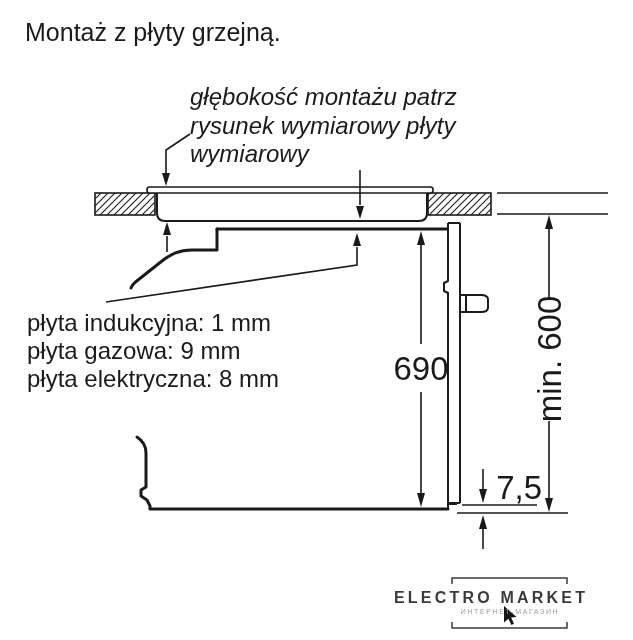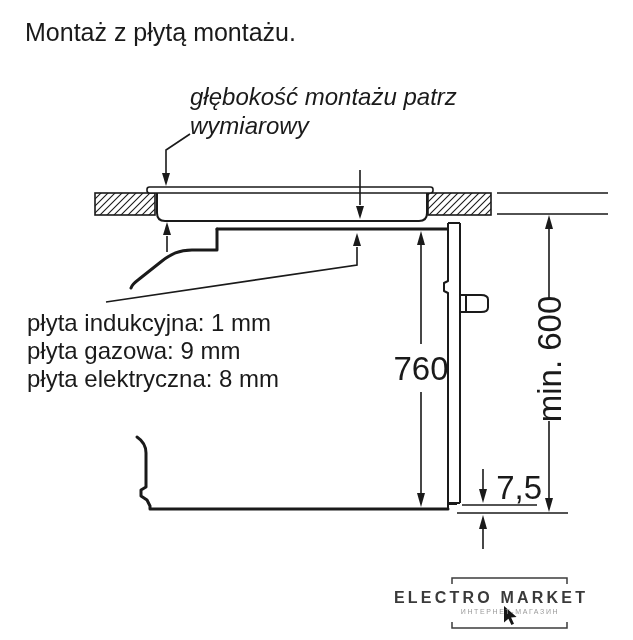--- a/index.html
+++ b/index.html
@@ -100,32 +100,33 @@
       <path d="M483,549 V529"></path>
       <polygon points="483,515 479,529 487,529" fill="#1a1a1a" stroke="none"></polygon>
     </g>
 
     <g stroke="#3d3d3d" stroke-width="1.5">
       <path d="M452,584 V578 H567 V584 M452,622 V628 H567 V622"></path>
     </g>
     <path fill="#161616" stroke="none" d="M504,606 V622.5 L508.4,618.7 L511.4,625 L514,623.8 L511.1,617.6 L516.6,617.1 Z"></path>
   </svg>
 
-  <div class="txt title">Montaż z płytą montażu.</div>
+  <div class="txt title">Montaż z płyty grzejną.</div>
 
   <div class="txt note-depth">
     <div>głębokość montażu patrz</div>
+    <div>rysunek wymiarowy płyty</div>
     <div>wymiarowy</div>
   </div>
 
   <div class="txt note-clearance">
     <div>płyta indukcyjna: 1 mm</div>
     <div>płyta gazowa: 9 mm</div>
     <div>płyta elektryczna: 8 mm</div>
   </div>
 
-  <div class="txt dim dim-570">760</div>
+  <div class="txt dim dim-570">690</div>
   <div class="txt dim dim-600">min. 600</div>
   <div class="txt dim dim-75">7,5</div>
 
   <div class="txt wm-brand">ELECTRO MARKET</div>
   <div class="txt wm-sub">ИНТЕРНЕТ-МАГАЗИН</div>
 </div>
 
 </body></html>

